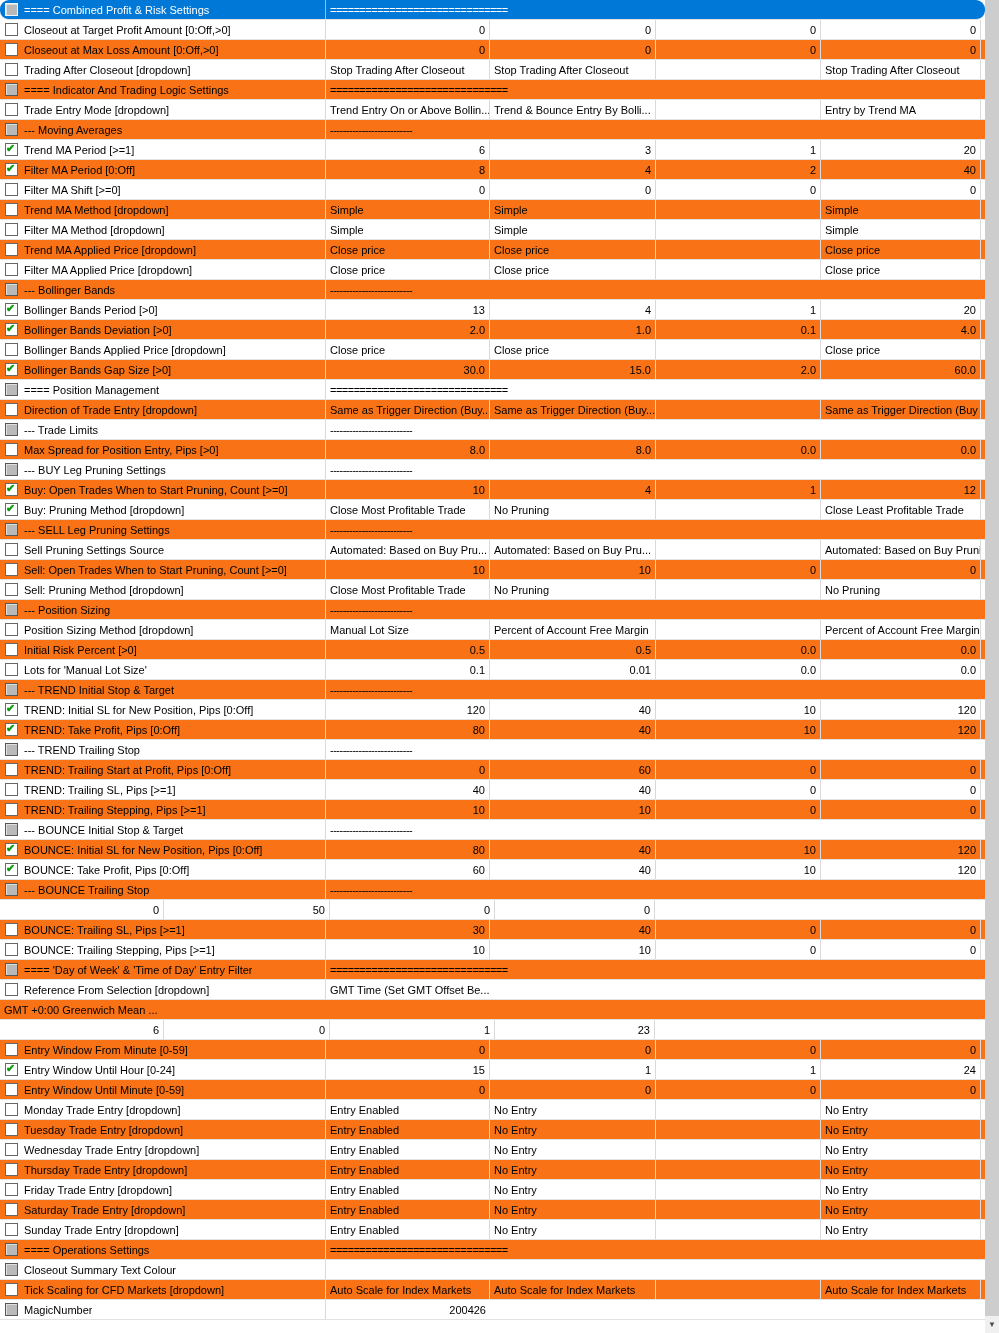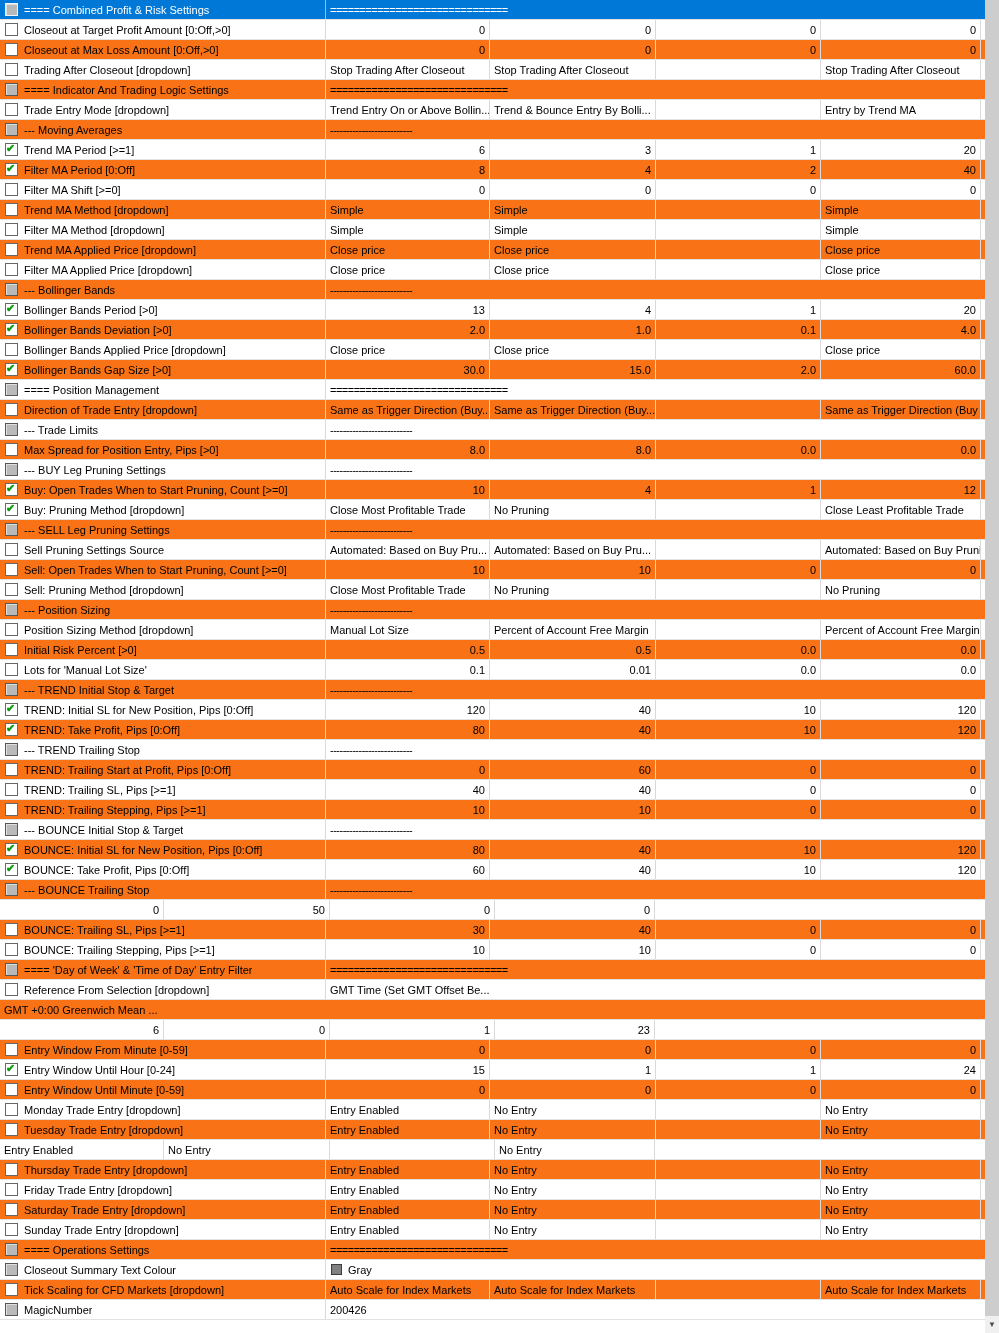--- a/index.html
+++ b/index.html
@@ -4,36 +4,36 @@
 <style>
   html,body{margin:0;padding:0;}
   body{font-family:"Liberation Sans",sans-serif;font-size:11px;color:#000;background:#fff;}
   .screen{position:relative;width:999px;height:1333px;background:#fff;overflow:hidden;}
   .table{position:absolute;left:0;top:0;width:985px;}
   .partial-row{position:relative;width:981px;height:7px;border-bottom:1px solid #e2e2e2;overflow:hidden;background:#fff;}
   .vsep{position:absolute;top:0;bottom:0;width:1px;background:#d9d9d9;}
   .pfrag{position:absolute;top:-9px;font-size:11px;color:#333;}
   .row{display:flex;height:20px;box-sizing:border-box;border-bottom:1px solid #e2e2e2;background:#fff;}
   .row.gray{background:#f97316;}
-  .row.sel{background:#0078d7;color:#fff;}
+  .row.sel{background:#0078d7;color:#fff;border-radius:9px;}
   .c1{width:326px;flex:none;display:flex;align-items:center;padding-left:5px;box-sizing:border-box;border-right:1px solid #d9d9d9;overflow:hidden;white-space:nowrap;}
   .sel .c1{border-right-color:rgba(255,255,255,.55);}
   .lbl{overflow:hidden;white-space:nowrap;}
   .cb{width:13px;height:13px;box-sizing:border-box;border:1px solid #676767;background:#fff;margin-right:6px;flex:none;position:relative;}
   .cb.section{background:#b9b9b9;border-color:#575757;box-shadow:inset 1px 1px 0 rgba(255,255,255,.55);}
   .cb.checked::after{content:"\2714";position:absolute;left:0px;top:-2px;font-size:11px;line-height:13px;color:#0d9b0d;font-weight:bold;}
   .sel .cb{border-color:#eef4fb;}
   .cell{display:flex;align-items:center;box-sizing:border-box;border-right:1px solid #d9d9d9;overflow:hidden;white-space:nowrap;flex:none;}
   .c2{width:164px}.c3{width:166px}.c4{width:165px}.c5{width:160px}
   .mergedc{flex:1 1 auto;border-right:none;}
   .num{justify-content:flex-end;padding-right:4px;}
   .txt{justify-content:flex-start;padding-left:4px;}
   .sep{justify-content:flex-start;padding-left:4px;letter-spacing:-0.5px;}
   .swatch{width:9px;height:9px;border:1px solid #3c3c3c;margin:0 6px 0 1px;flex:none;}
-  .magic-val{display:inline-block;width:156px;text-align:left;}
+  .magic-val{display:inline-block;width:156px;text-align:right;}
   .scrollbar{position:absolute;top:0;right:0;width:14px;height:1333px;background:#cdcdcd;}
   .sb-down{position:absolute;left:0;bottom:0;width:14px;height:17px;background:#f0f0f0;color:#4d4d4d;display:flex;align-items:center;justify-content:center;font-size:8px;}
 </style>
 </head>
 <body>
 
 <div class="screen">
 
   <div class="partial-row">
     <span class="vsep" style="left:326px"></span>
@@ -581,20 +581,24 @@
         <div class="c1">
           <span class="cb empty"></span>
           <span class="lbl">Tuesday Trade Entry [dropdown]</span>
         </div>
         <div class="cell c2 txt">Entry Enabled</div>
         <div class="cell c3 txt">No Entry</div>
         <div class="cell c4 txt"></div>
         <div class="cell c5 txt">No Entry</div>
       </div>
       <div class="row">
+        <div class="c1">
+          <span class="cb empty"></span>
+          <span class="lbl">Wednesday Trade Entry [dropdown]</span>
+        </div>
         <div class="cell c2 txt">Entry Enabled</div>
         <div class="cell c3 txt">No Entry</div>
         <div class="cell c4 txt"></div>
         <div class="cell c5 txt">No Entry</div>
       </div>
       <div class="row gray">
         <div class="c1">
           <span class="cb empty"></span>
           <span class="lbl">Thursday Trade Entry [dropdown]</span>
         </div>
@@ -639,24 +643,20 @@
           <span class="lbl">==== Operations Settings</span>
         </div>
         <div class="cell mergedc sep">
           <span>==============================</span>
         </div>
       </div>
       <div class="row">
         <div class="c1">
           <span class="cb section"></span>
           <span class="lbl">Closeout Summary Text Colour</span>
-        </div>
-        <div class="cell mergedc txt">
-          <span class="swatch" style="background: rgb(128, 128, 128);"></span>
-          <span>Gray</span>
         </div>
       </div>
       <div class="row gray">
         <div class="c1">
           <span class="cb empty"></span>
           <span class="lbl">Tick Scaling for CFD Markets [dropdown]</span>
         </div>
         <div class="cell c2 txt">Auto Scale for Index Markets</div>
         <div class="cell c3 txt">Auto Scale for Index Markets</div>
         <div class="cell c4 txt"></div>

